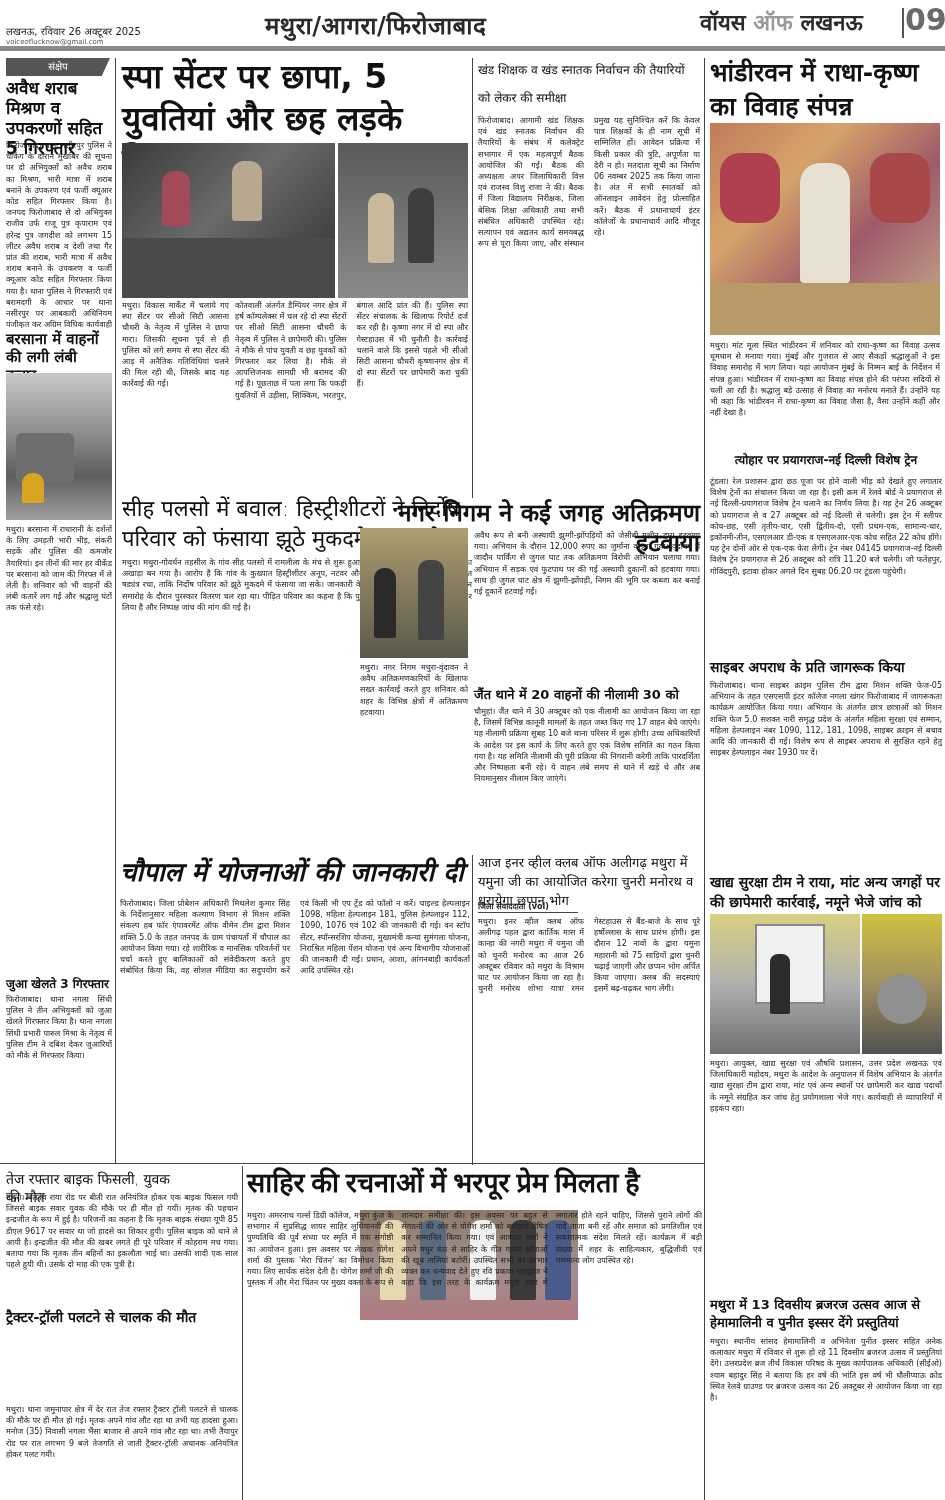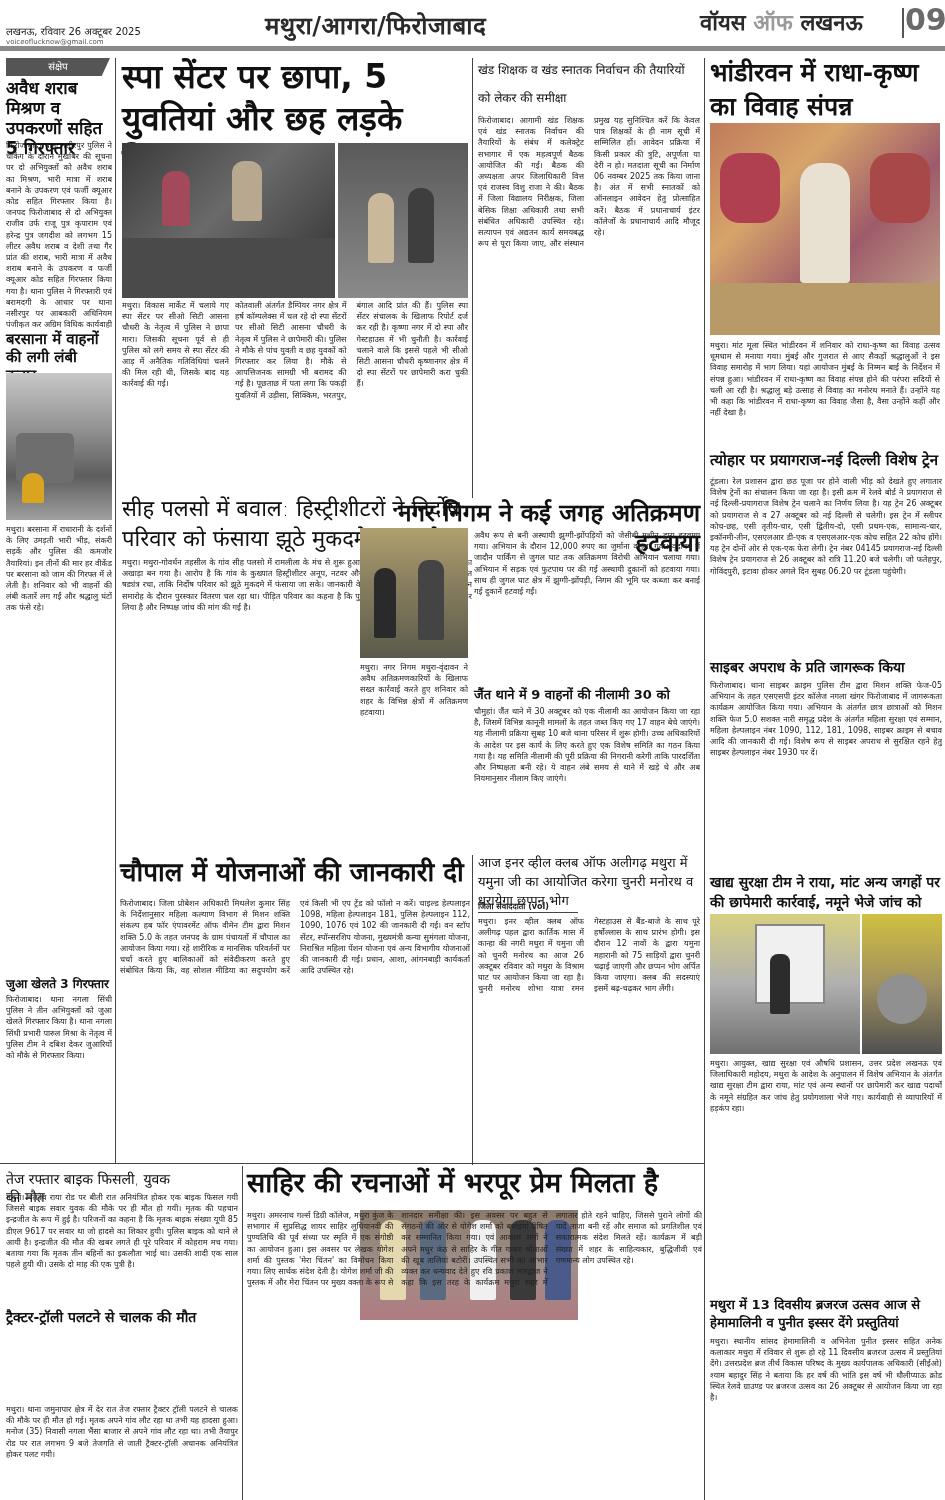--- a/index.html
+++ b/index.html
@@ -76,41 +76,41 @@
 <div class="abs body-text cols2" style="left:478px;top:115px;width:222px;height:380px;">फिरोजाबाद। आगामी खंड शिक्षक एवं खंड स्नातक निर्वाचन की तैयारियों के संबंध में कलेक्ट्रेट सभागार में एक महत्वपूर्ण बैठक आयोजित की गई। बैठक की अध्यक्षता अपर जिलाधिकारी वित्त एवं राजस्व विशु राजा ने की। बैठक में जिला विद्यालय निरीक्षक, जिला बेसिक शिक्षा अधिकारी तथा सभी संबंधित अधिकारी उपस्थित रहे। सत्यापन एवं अद्यतन कार्य समयबद्ध रूप से पूरा किया जाए, और संस्थान प्रमुख यह सुनिश्चित करें कि केवल पात्र शिक्षकों के ही नाम सूची में सम्मिलित हों। आवेदन प्रक्रिया में किसी प्रकार की त्रुटि, अपूर्णता या देरी न हो। मतदाता सूची का निर्माण 06 नवम्बर 2025 तक किया जाना है। अंत में सभी स्नातकों को ऑनलाइन आवेदन हेतु प्रोत्साहित करें। बैठक में प्रधानाचार्य इंटर कॉलेजों के प्रधानाचार्य आदि मौजूद रहे।</div>
 
 <div class="abs h-xl" style="left:360px;top:498px;width:340px;font-size:24px;line-height:30px;text-align:right;">नगर निगम ने कई जगह अतिक्रमण हटवाया</div>
 <div class="photo" style="left:360px;top:528px;width:108px;height:130px;background:linear-gradient(180deg,#b0a070 0%,#8a8060 40%,#5a5a4a 100%);">
   <div class="abs" style="left:14px;top:40px;width:22px;height:70px;background:#2a2a2a;border-radius:10px 10px 2px 2px;"></div>
   <div class="abs" style="left:58px;top:32px;width:26px;height:80px;background:#444;border-radius:10px 10px 2px 2px;"></div>
 </div>
 <div class="abs body-text" style="left:360px;top:662px;width:108px;height:190px;">मथुरा। नगर निगम मथुरा-वृंदावन ने अवैध अतिक्रमणकारियों के खिलाफ सख्त कार्रवाई करते हुए शनिवार को शहर के विभिन्न क्षेत्रों में अतिक्रमण हटवाया।</div>
 <div class="abs body-text" style="left:474px;top:530px;width:226px;height:155px;">अवैध रूप से बनी अस्थायी झुग्गी-झोंपड़ियों को जेसीबी मशीन द्वारा हटवाया गया। अभियान के दौरान 12,000 रुपए का जुर्माना वसूला गया। वृंदावन में जादौन पार्किंग से जुगल घाट तक अतिक्रमण विरोधी अभियान चलाया गया। अभियान में सड़क एवं फुटपाथ पर की गई अस्थायी दुकानों को हटवाया गया। साथ ही जुगल घाट क्षेत्र में झुग्गी-झोंपड़ी, निगम की भूमि पर कब्जा कर बनाई गई दुकानें हटवाई गईं।</div>
 
-<div class="abs h-xl" style="left:474px;top:688px;width:226px;font-size:13px;font-weight:700;">जैंत थाने में 9 वाहनों की नीलामी 30 को</div>
+<div class="abs h-xl" style="left:474px;top:688px;width:226px;font-size:13px;font-weight:700;">जैंत थाने में 20 वाहनों की नीलामी 30 को</div>
 <div class="abs body-text" style="left:474px;top:706px;width:226px;height:146px;">चौमुहां। जैंत थाने में 30 अक्टूबर को एक नीलामी का आयोजन किया जा रहा है, जिसमें विभिन्न कानूनी मामलों के तहत जब्त किए गए 17 वाहन बेचे जाएंगे। यह नीलामी प्रक्रिया सुबह 10 बजे थाना परिसर में शुरू होगी। उच्च अधिकारियों के आदेश पर इस कार्य के लिए करते हुए एक विशेष समिति का गठन किया गया है। यह समिति नीलामी की पूरी प्रक्रिया की निगरानी करेगी ताकि पारदर्शिता और निष्पक्षता बनी रहे। ये वाहन लंबे समय से थाने में खड़े थे और अब नियमानुसार नीलाम किए जाएंगे।</div>
 
-<div class="abs h-xl" style="left:120px;top:856px;width:350px;font-size:26px;line-height:32px;">चौपाल में योजनाओं की जानकारी दी</div>
+<div class="abs h-xl" style="left:120px;top:856px;width:350px;font-size:26px;line-height:32px;font-style:italic;">चौपाल में योजनाओं की जानकारी दी</div>
 <div class="abs body-text cols2" style="left:120px;top:898px;width:350px;height:262px;">फिरोजाबाद। जिला प्रोबेशन अधिकारी मिथलेश कुमार सिंह के निर्देशानुसार महिला कल्याण विभाग से मिशन शक्ति संकल्प हब फॉर एंपावरमेंट ऑफ वीमेन टीम द्वारा मिशन शक्ति 5.0 के तहत जनपद के ग्राम पंचायतों में चौपाल का आयोजन किया गया। रहे शारीरिक व मानसिक परिवर्तनों पर चर्चा करते हुए बालिकाओं को संवेदीकरण करते हुए संबोधित किया कि, वह सोशल मीडिया का सदुपयोग करें एवं किसी भी एप ट्रेंड को फॉलो न करें। चाइल्ड हेल्पलाइन 1098, महिला हेल्पलाइन 181, पुलिस हेल्पलाइन 112, 1090, 1076 एवं 102 की जानकारी दी गई। वन स्टॉप सेंटर, स्पॉन्सरशिप योजना, मुख्यमंत्री कन्या सुमंगला योजना, निराश्रित महिला पेंशन योजना एवं अन्य विभागीय योजनाओं की जानकारी दी गई। प्रधान, आशा, आंगनबाड़ी कार्यकर्ता आदि उपस्थित रहे।</div>
 
 <div class="abs h-lt" style="left:478px;top:853px;width:222px;font-size:13px;line-height:19px;">आज इनर व्हील क्लब ऑफ अलीगढ़ मथुरा में यमुना जी का आयोजित करेगा चुनरी मनोरथ व धरायेगा छप्पन भोग</div>
 <div class="abs" style="left:478px;top:900px;font-size:8px;font-weight:700;text-align:center;">जिला संवाददाता (vol)</div>
 <div class="hrule" style="left:478px;top:912px;width:100px;"></div>
 <div class="abs body-text cols2" style="left:478px;top:916px;width:222px;height:244px;">मथुरा। इनर व्हील क्लब ऑफ अलीगढ़ पहल द्वारा कार्तिक मास में कान्हा की नगरी मथुरा में यमुना जी को चुनरी मनोरथ का आज 26 अक्टूबर रविवार को मथुरा के विश्राम घाट पर आयोजन किया जा रहा है। चुनरी मनोरथ शोभा यात्रा रमन गेस्टहाउस से बैंड-बाजे के साथ पूरे हर्षोल्लास के साथ प्रारंभ होगी। इस दौरान 12 नावों के द्वारा यमुना महारानी को 75 साड़ियों द्वारा चुनरी चढ़ाई जाएगी और छप्पन भोग अर्पित किया जाएगा। क्लब की सदस्याएं इसमें बढ़-चढ़कर भाग लेंगी।</div>
 
 <div class="abs h-xl" style="left:710px;top:56px;width:232px;font-size:25px;line-height:34px;">भांडीरवन में राधा-कृष्ण का विवाह संपन्न</div>
 <div class="photo" style="left:710px;top:123px;width:230px;height:212px;background:linear-gradient(135deg,#c07a5a 0%,#d6a46a 30%,#9e5a6a 60%,#c9b090 100%);">
   <div class="abs" style="left:90px;top:40px;width:50px;height:120px;background:#e8e0d0;border-radius:20px 20px 4px 4px;"></div>
   <div class="abs" style="left:10px;top:30px;width:60px;height:70px;background:#b04050;border-radius:20px;"></div>
   <div class="abs" style="left:160px;top:30px;width:60px;height:70px;background:#a84848;border-radius:20px;"></div>
   <div class="abs" style="left:0;top:160px;width:230px;height:52px;background:#b89a68;"></div>
 </div>
 <div class="abs body-text" style="left:710px;top:340px;width:230px;height:96px;">मथुरा। मांट मूला स्थित भांडीरवन में शनिवार को राधा-कृष्ण का विवाह उत्सव धूमधाम से मनाया गया। मुंबई और गुजरात से आए सैकड़ों श्रद्धालुओं ने इस विवाह समारोह में भाग लिया। यहां आयोजन मुंबई के निम्मन बाई के निर्देशन में संपन्न हुआ। भांडीरवन में राधा-कृष्ण का विवाह संपन्न होने की परंपरा सदियों से चली आ रही है। श्रद्धालु बड़े उत्साह से विवाह का मनोरथ मनाते हैं। उन्होंने यह भी कहा कि भांडीरवन में राधा-कृष्ण का विवाह जैसा है, वैसा उन्होंने कहीं और नहीं देखा है।</div>
 
-<div class="abs h-lt" style="left:710px;top:450px;width:232px;font-size:15px;font-weight:700;line-height:20px;">त्योहार पर प्रयागराज-नई दिल्ली विशेष ट्रेन</div>
+<div class="abs h-lt" style="left:710px;top:450px;width:232px;font-size:12px;font-weight:700;line-height:20px;text-align:center;">त्योहार पर प्रयागराज-नई दिल्ली विशेष ट्रेन</div>
 <div class="abs body-text" style="left:710px;top:476px;width:232px;height:180px;">टूंडला। रेल प्रशासन द्वारा छठ पूजा पर होने वाली भीड़ को देखते हुए लगातार विशेष ट्रेनों का संचालन किया जा रहा है। इसी क्रम में रेलवे बोर्ड ने प्रयागराज से नई दिल्ली-प्रयागराज विशेष ट्रेन चलाने का निर्णय लिया है। यह ट्रेन 26 अक्टूबर को प्रयागराज से व 27 अक्टूबर को नई दिल्ली से चलेगी। इस ट्रेन में स्लीपर कोच-छह, एसी तृतीय-चार, एसी द्वितीय-दो, एसी प्रथम-एक, सामान्य-चार, इकॉनमी-तीन, एसएलआर डी-एक व एसएलआर-एक कोच सहित 22 कोच होंगे। यह ट्रेन दोनों ओर से एक-एक फेरा लेगी। ट्रेन नंबर 04145 प्रयागराज-नई दिल्ली विशेष ट्रेन प्रयागराज से 26 अक्टूबर को रात्रि 11.20 बजे चलेगी। जो फतेहपुर, गोविंदपुरी, इटावा होकर अगले दिन सुबह 06.20 पर टूंडला पहुंचेगी।</div>
 
 <div class="abs h-xl" style="left:710px;top:660px;width:232px;font-size:14px;font-weight:700;">साइबर अपराध के प्रति जागरूक किया</div>
 <div class="abs body-text" style="left:710px;top:680px;width:232px;height:185px;">फिरोजाबाद। थाना साइबर क्राइम पुलिस टीम द्वारा मिशन शक्ति फेज-05 अभियान के तहत एसएसपी इंटर कॉलेज नगला खंगर फिरोजाबाद में जागरूकता कार्यक्रम आयोजित किया गया। अभियान के अंतर्गत छात्र छात्राओं को मिशन शक्ति फेज 5.0 सशक्त नारी समृद्ध प्रदेश के अंतर्गत महिला सुरक्षा एवं सम्मान, महिला हेल्पलाइन नंबर 1090, 112, 181, 1098, साइबर क्राइम से बचाव आदि की जानकारी दी गई। विशेष रूप से साइबर अपराध से सुरक्षित रहने हेतु साइबर हेल्पलाइन नंबर 1930 पर दें।</div>
 
 <div class="abs h-lt" style="left:710px;top:872px;width:232px;font-size:14px;font-weight:700;line-height:20px;">खाद्य सुरक्षा टीम ने राया, मांट अन्य जगहों पर की छापेमारी कार्रवाई, नमूने भेजे जांच को</div>
 <div class="photo" style="left:710px;top:914px;width:150px;height:140px;background:linear-gradient(180deg,#d8d080 0%,#b0b0b0 50%,#707070 100%);">
   <div class="abs" style="left:45px;top:10px;width:70px;height:80px;background:#f0f0f0;border:2px solid #888;"></div>
   <div class="abs" style="left:60px;top:40px;width:20px;height:60px;background:#2c2c2c;border-radius:8px 8px 2px 2px;"></div>
 </div>
@@ -122,21 +122,21 @@
 <div class="abs h-xl" style="left:710px;top:1296px;width:232px;font-size:13px;font-weight:700;line-height:18px;">मथुरा में 13 दिवसीय ब्रजरज उत्सव आज से हेमामालिनी व पुनीत इस्सर देंगे प्रस्तुतियां</div>
 <div class="abs body-text" style="left:710px;top:1336px;width:232px;height:160px;">मथुरा। स्थानीय सांसद हेमामालिनी व अभिनेता पुनीत इस्सर सहित अनेक कलाकार मथुरा में रविवार से शुरू हो रहे 11 दिवसीय ब्रजरज उत्सव में प्रस्तुतियां देंगे। उत्तरप्रदेश ब्रज तीर्थ विकास परिषद के मुख्य कार्यपालक अधिकारी (सीईओ) श्याम बहादुर सिंह ने बताया कि हर वर्ष की भांति इस वर्ष भी धौलीप्याऊ क्रोड स्थित रेलवे ग्राउण्ड पर ब्रजरज उत्सव का 26 अक्टूबर से आयोजन किया जा रहा है।</div>
 
 <div class="abs h-lt" style="left:6px;top:1170px;width:170px;font-size:14px;line-height:18px;">तेज रफ्तार बाइक फिसली, युवक की मौत</div>
 <div class="abs body-text" style="left:6px;top:1192px;width:232px;height:190px;">मथुरा। बलदेव राया रोड पर बीती रात अनियंत्रित होकर एक बाइक फिसल गयी जिससे बाइक सवार युवक की मौके पर ही मौत हो गयी। मृतक की पहचान इन्द्रजीत के रूप में हुई है। परिजनों का कहना है कि मृतक बाइक संख्या यूपी 85 डीएल 9617 पर सवार था जो हादसे का शिकार हुयी। पुलिस बाइक को थाने ले आयी है। इन्द्रजीत की मौत की खबर लगते ही पूरे परिवार में कोहराम मच गया। बताया गया कि मृतक तीन बहिनों का इकलौता भाई था। उसकी शादी एक साल पहले हुयी थी। उसके दो माह की एक पुत्री है।</div>
 
 <div class="abs h-xl" style="left:6px;top:1310px;width:232px;font-size:14px;font-weight:700;">ट्रैक्टर-ट्रॉली पलटने से चालक की मौत</div>
 <div class="abs body-text" style="left:6px;top:1404px;width:232px;height:94px;">मथुरा। थाना जमुनापार क्षेत्र में देर रात तेज रफ्तार ट्रैक्टर ट्रॉली पलटने से चालक की मौके पर ही मौत हो गई। मृतक अपने गांव लौट रहा था तभी यह हादसा हुआ। मनोज (35) निवासी नगला भैंसा बाजार से अपने गांव लौट रहा था। तभी तैयापुर रोड पर रात लगभग 9 बजे तेजगति से जाती ट्रैक्टर-ट्रॉली अचानक अनियंत्रित होकर पलट गयी।</div>
 
 <div class="vrule" style="left:242px;top:1166px;height:334px;"></div>
-<div class="abs h-xl" style="left:247px;top:1166px;width:455px;font-size:27px;line-height:34px;">साहिर की रचनाओं में भरपूर प्रेम मिलता है</div>
+<div class="abs h-xl" style="left:247px;top:1166px;width:455px;font-size:27px;line-height:34px;font-family:Liberation Serif, serif;">साहिर की रचनाओं में भरपूर प्रेम मिलता है</div>
 <div class="photo" style="left:360px;top:1210px;width:218px;height:110px;background:linear-gradient(180deg,#8c7a6a 0%,#a0908a 50%,#b07a80 100%);">
   <div class="abs" style="left:20px;top:10px;width:26px;height:80px;background:#e4d8b0;border-radius:10px 10px 2px 2px;"></div>
   <div class="abs" style="left:60px;top:10px;width:26px;height:80px;background:#5a6a80;border-radius:10px 10px 2px 2px;"></div>
   <div class="abs" style="left:110px;top:10px;width:26px;height:80px;background:#f0f0f0;border-radius:10px 10px 2px 2px;"></div>
   <div class="abs" style="left:150px;top:10px;width:26px;height:80px;background:#3a3a3a;border-radius:10px 10px 2px 2px;"></div>
   <div class="abs" style="left:185px;top:10px;width:26px;height:80px;background:#4a5a8a;border-radius:10px 10px 2px 2px;"></div>
 </div>
 <div class="abs body-text cols3" style="left:247px;top:1210px;width:455px;height:288px;column-gap:8px;">मथुरा। अमरनाथ गर्ल्स डिग्री कॉलेज, मथुरा कुंज के सभागार में सुप्रसिद्ध शायर साहिर लुधियानवी की पुण्यतिथि की पूर्व संध्या पर स्मृति में एक संगोष्ठी का आयोजन हुआ। इस अवसर पर लेखक योगेश शर्मा की पुस्तक 'मेरा चिंतन' का विमोचन किया गया। लिए सार्थक संदेश देती है। योगेश शर्मा जी की पुस्तक में और मेरा चिंतन पर मुख्य वक्ता के रूप से शानदार समीक्षा की। इस अवसर पर बहुत से संगठनों की ओर से योगेश शर्मा को बधाइयां प्रेषित कर सम्मानित किया गया। एवं आकाश शर्मा ने अपने मधुर कंठ से साहिर के गीत गाकर श्रोताओं की खूब तालियां बटोरीं। उपस्थित सभी का आभार व्यक्त कर धन्यवाद देते हुए रवि प्रकाश भारद्वाज ने कहा कि इस तरह के कार्यक्रम मथुरा शहर में लगातार होते रहने चाहिए, जिससे पुराने लोगों की यादें ताजा बनी रहें और समाज को प्रगतिशील एवं सकारात्मक संदेश मिलते रहें। कार्यक्रम में बड़ी संख्या में शहर के साहित्यकार, बुद्धिजीवी एवं गणमान्य लोग उपस्थित रहे।</div>
 <div class="abs" style="left:360px;top:1210px;width:218px;height:112px;background:transparent;"></div>
 

